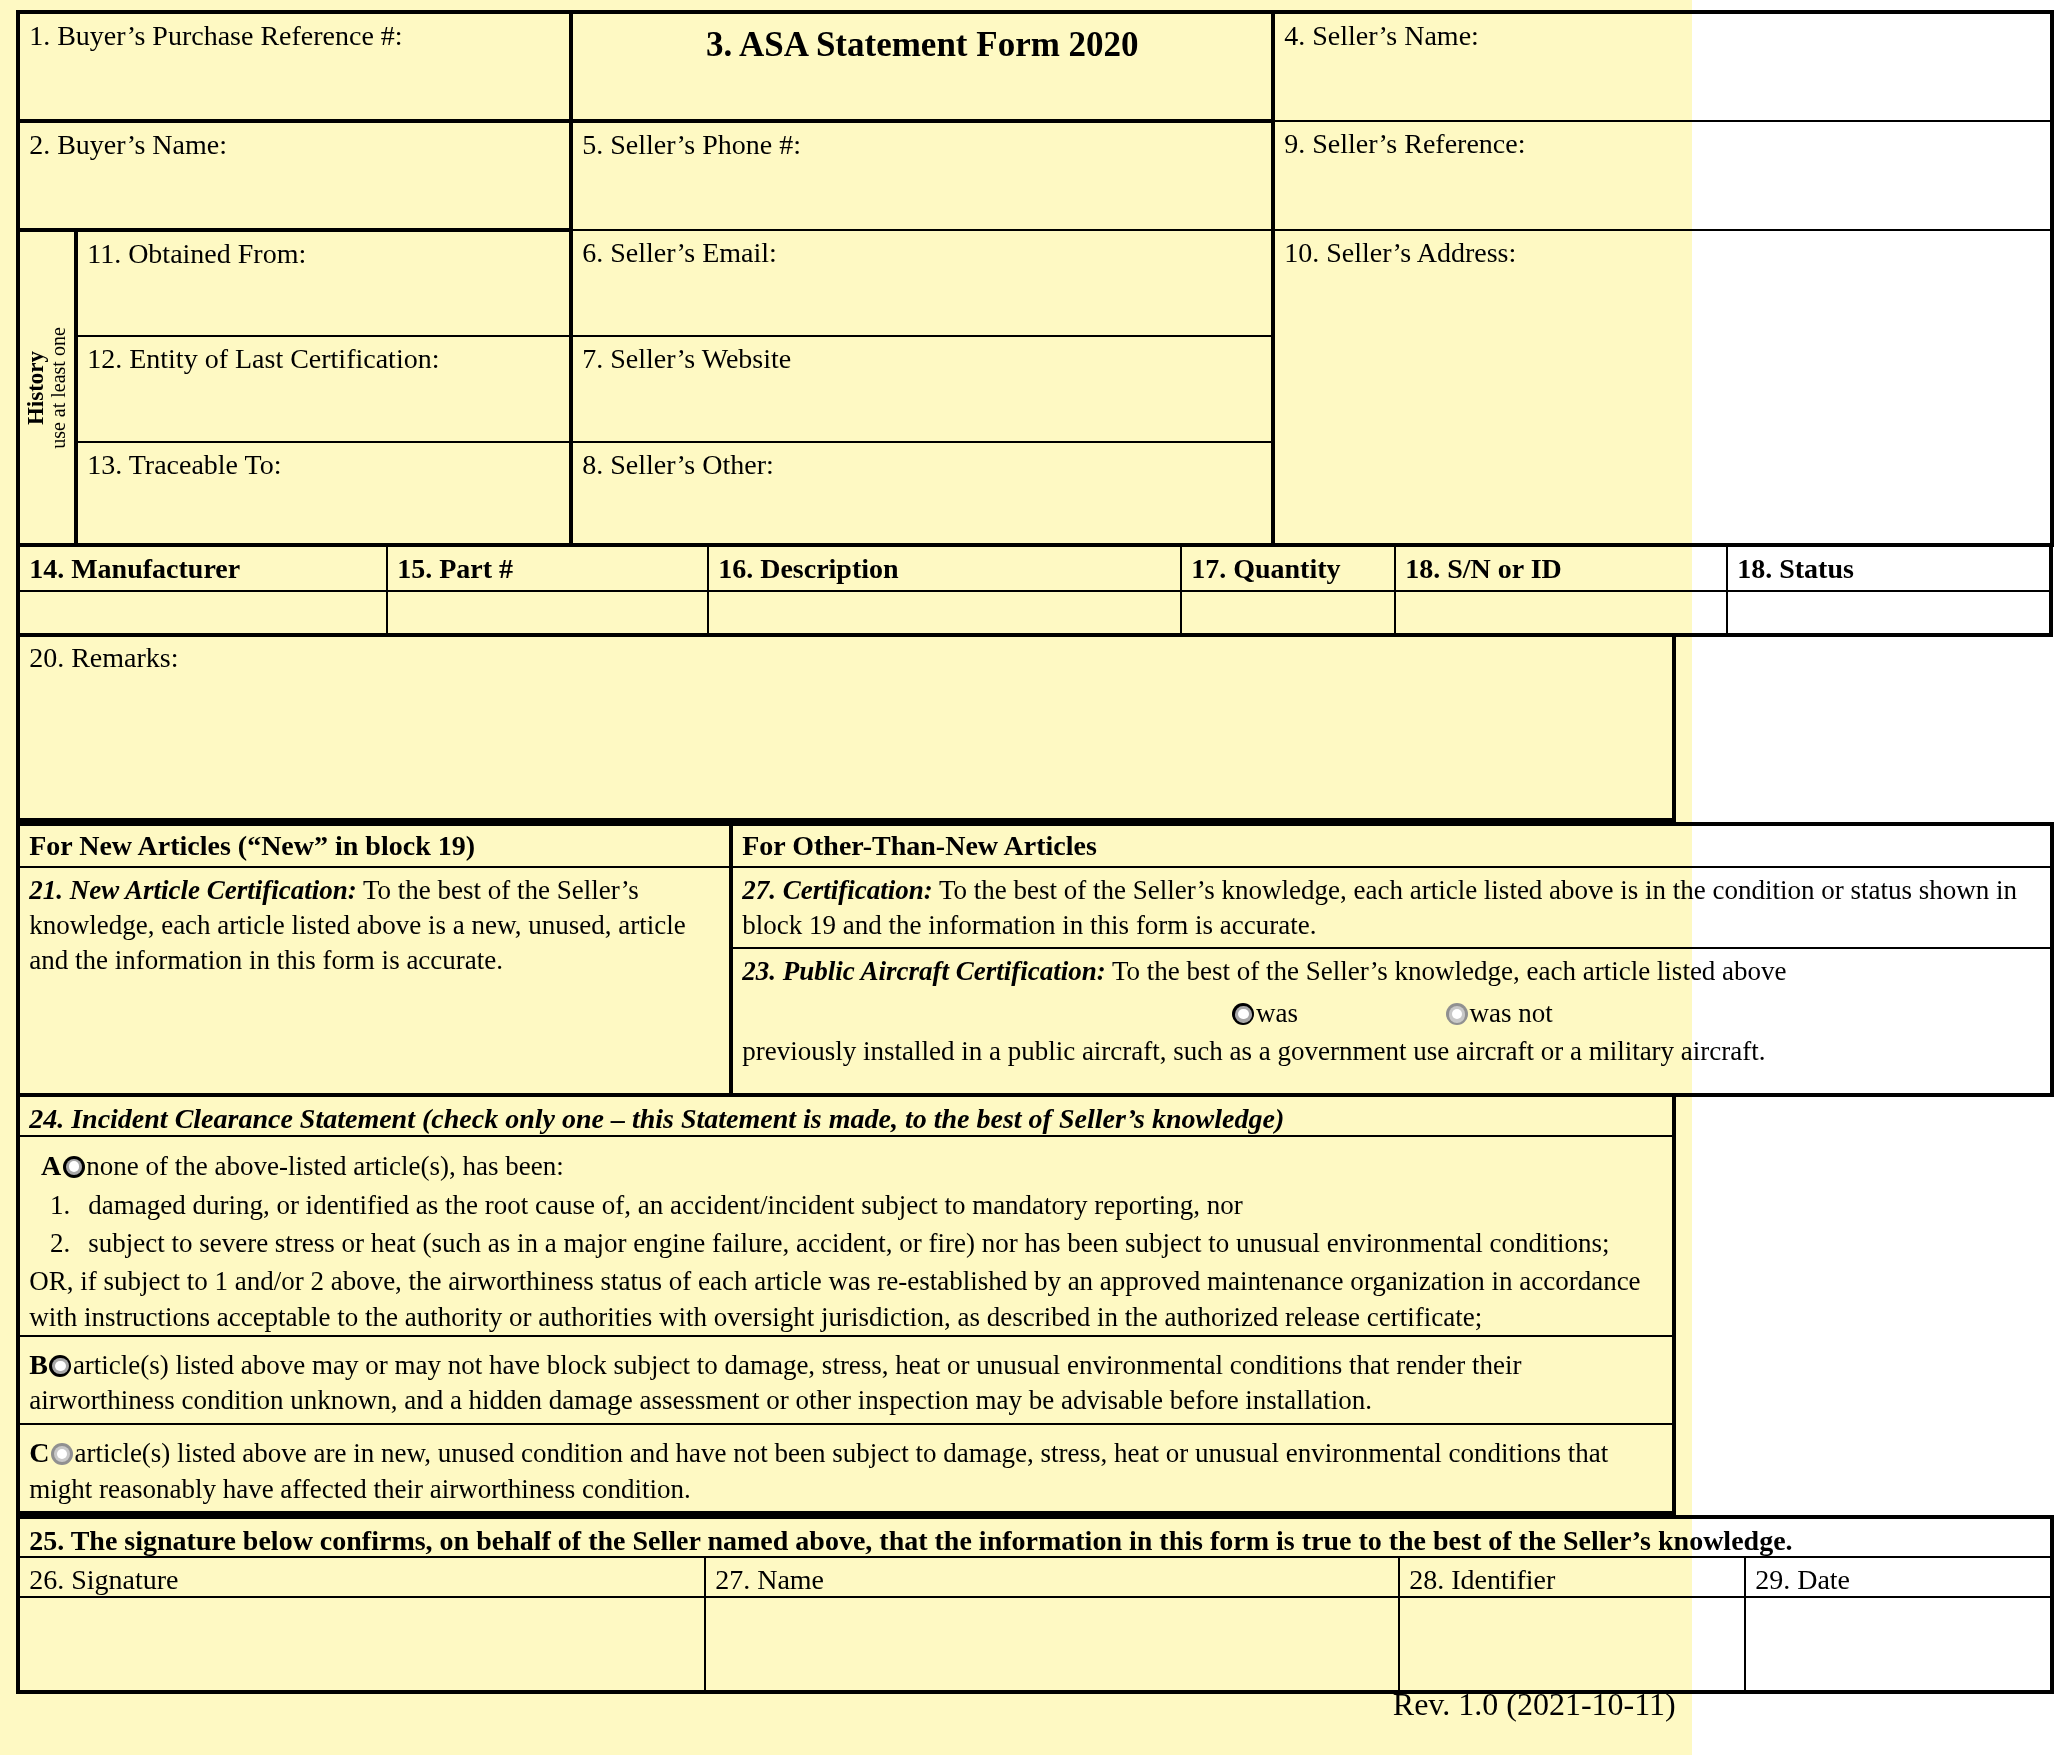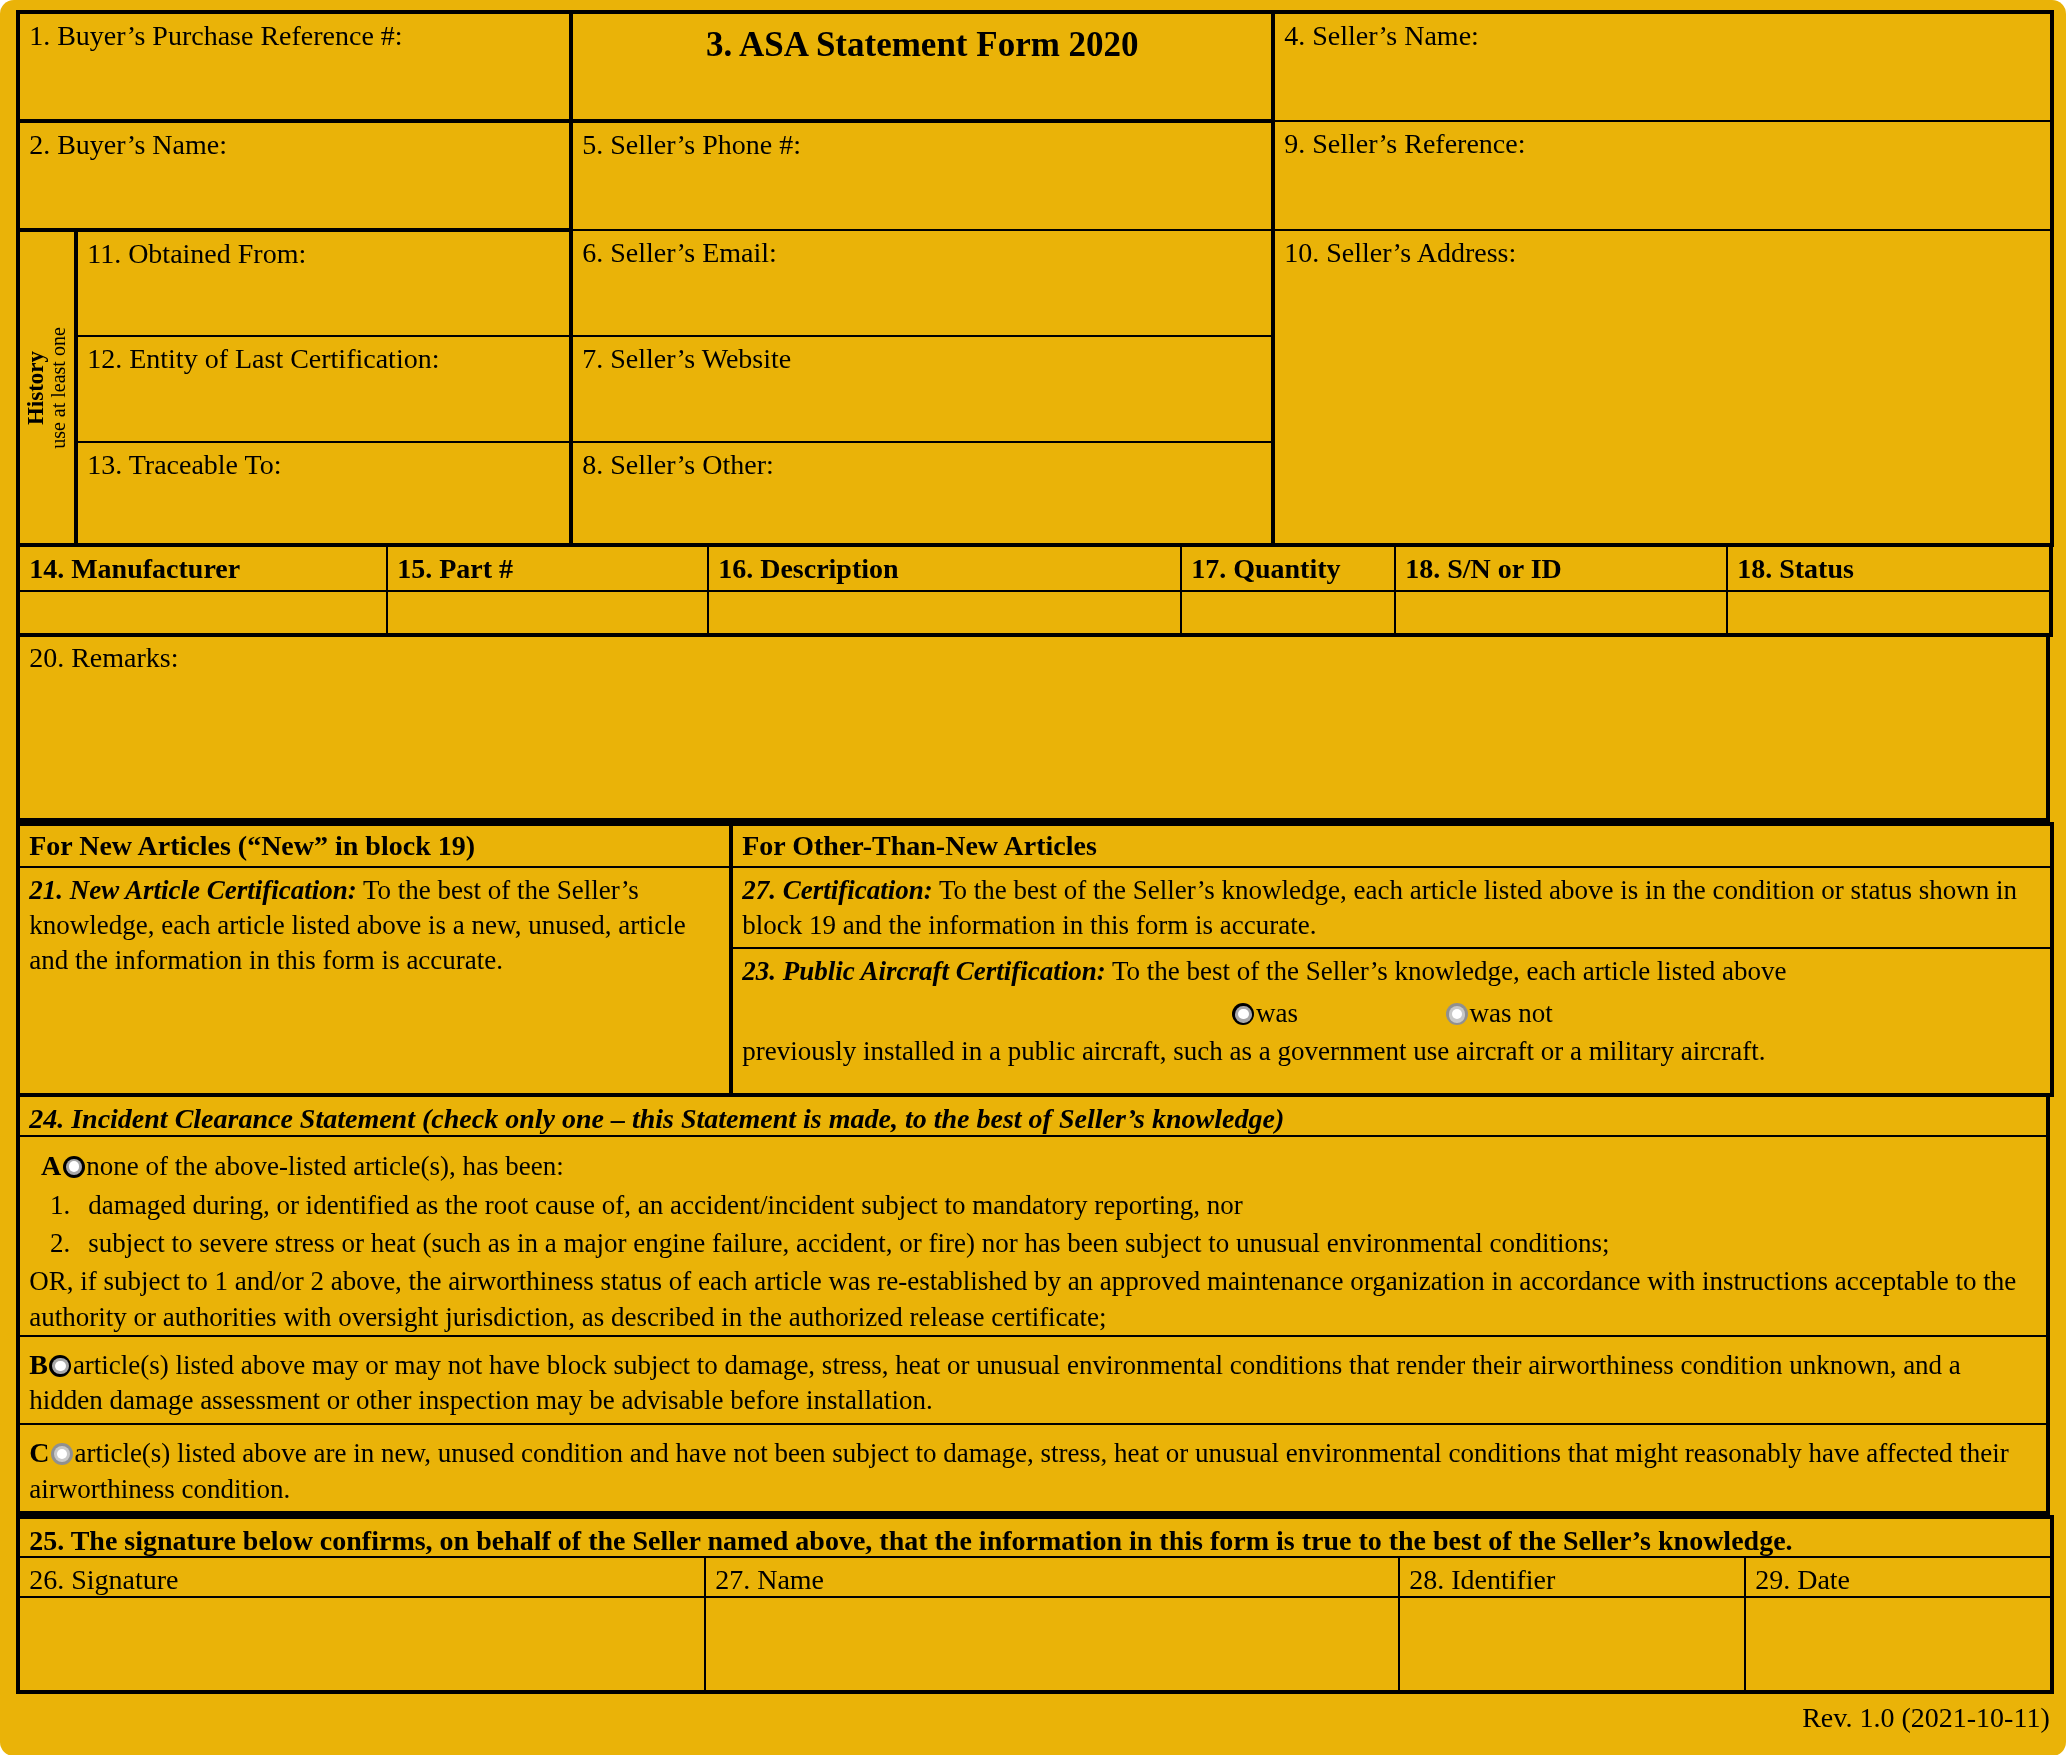--- a/index.html
+++ b/index.html
@@ -5,27 +5,26 @@
   html, body {
     margin: 0;
     padding: 0;
     background: #ffffff;
   }
   body {
     font-family: "Liberation Serif", "DejaVu Serif", serif;
     color: #000000;
   }
   #page {
-    width: 2066px;
+    width: 1692px;
     height: 1756px;
     position: relative;
     box-sizing: border-box;
     padding: 10.3px 16.3px 0 16.3px;
-    background: #eab308;
-    border-radius: 14px;
+    background: #fef9c3;
   }
 
   
   table {
     border-collapse: collapse;
     width: 100%;
     table-layout: fixed;
   }
   td, th {
     vertical-align: top;
@@ -145,22 +144,22 @@
     left: 20.7px;
     top: 0;
   }
 
   
   .sig-blank td { height: 95px; }
 
   .footer-rev {
     position: absolute;
     right: 16.3px;
-    bottom: 22px;
-    font-size: 28px;
+    bottom: 33px;
+    font-size: 32px;
   }
 </style>
 </head>
 <body>
 
 <div id="page">
 
   <table class="top-wrap">
     <colgroup>
       <col style="width:58px">

